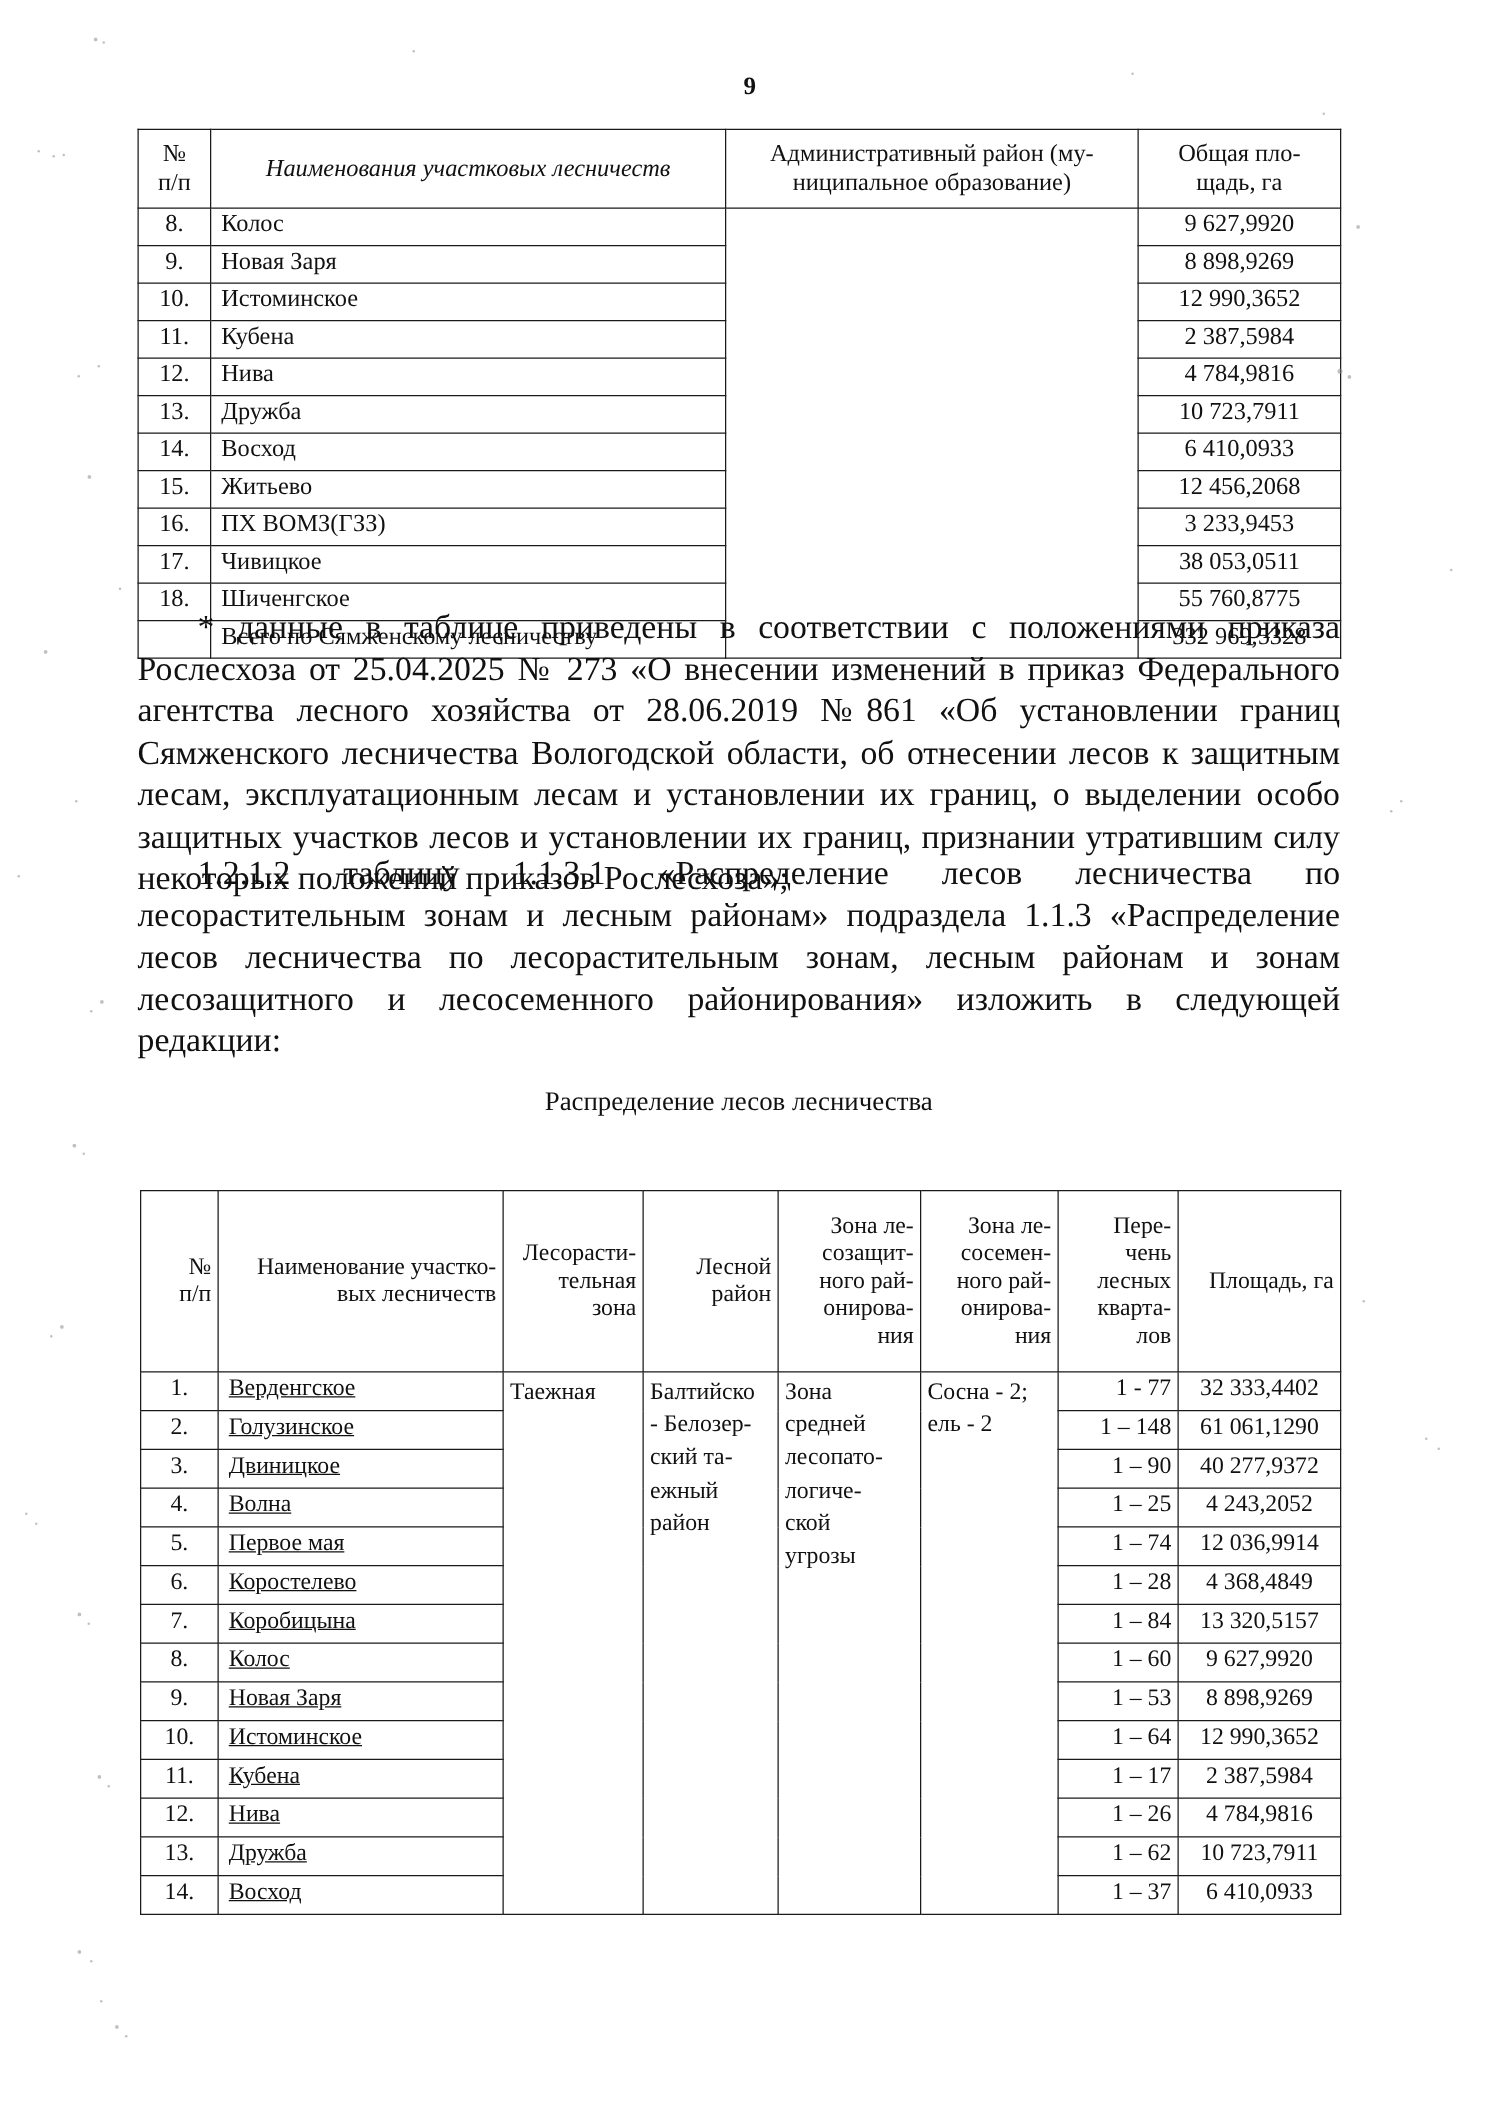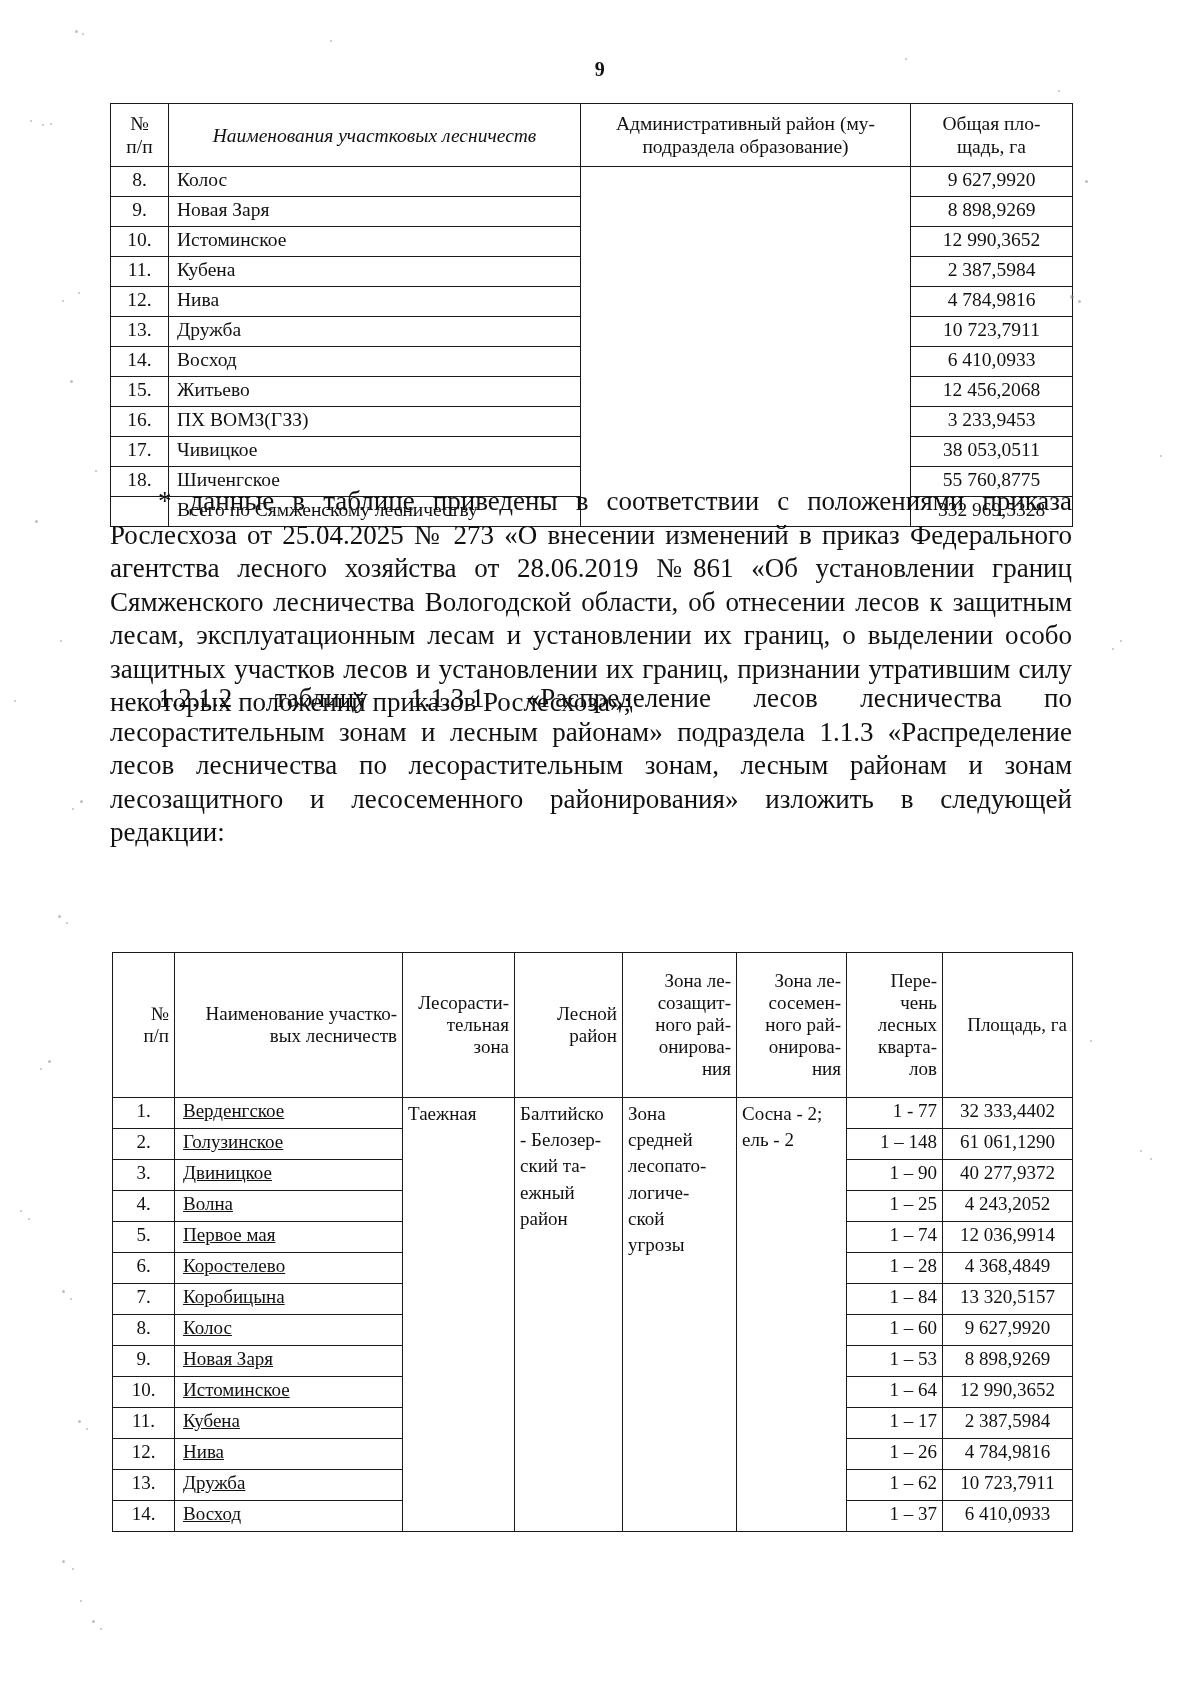--- a/index.html
+++ b/index.html
@@ -168,21 +168,21 @@
       </colgroup>
       <tbody id="t1-body">
         <tr class="hdr">
           <td>
             <div>№</div>
             <div>п/п</div>
           </td>
           <td class="vmid">Наименования участковых лесничеств</td>
           <td>
             <div>Административный район (му-</div>
-            <div>подраздела образование)</div>
+            <div>ниципальное образование)</div>
           </td>
           <td>
             <div>Общая пло-</div>
             <div>щадь, га</div>
           </td>
         </tr>
       <tr>
             <td class="num">8.</td>
             <td class="name">Колос</td>
             <td rowspan="12"></td>
@@ -245,20 +245,21 @@
           </tr>
         </tbody>
     </table>
   </div>
 
   <div class="para" id="para-note">* данные в таблице приведены в соответствии с положениями приказа Рослесхоза от 25.04.2025 № 273 «О внесении изменений в приказ Федерального агентства лесного хозяйства от 28.06.2019 №861 «Об установлении границ Сямженского лесничества Вологодской области, об отнесении лесов к защитным лесам, эксплуатационным лесам и установлении их границ, о выделении особо защитных участков лесов и установлении их границ, признании утратившим силу некоторых положений приказов Рослесхоза»;</div>
 
   <div class="para" id="para-1212">1.2.1.2 таблицу 1.1.3.1 «Распределение лесов лесничества по лесорастительным зонам и лесным районам» подраздела 1.1.3 «Распределение лесов лесничества по лесорастительным зонам, лесным районам и зонам лесозащитного и лесосеменного районирования» изложить в следующей редакции:</div>
 
 
+  <div class="tbl-title" id="tbl-title-l1">Распределение лесов лесничества</div>
 
   <div id="table2-wrap">
     <table class="doc-table" id="table2">
       <colgroup>
         <col id="t2-c1">
           <col id="t2-c2">
           <col id="t2-c3">
           <col id="t2-c4">
         <col id="t2-c5">
           <col id="t2-c6">

